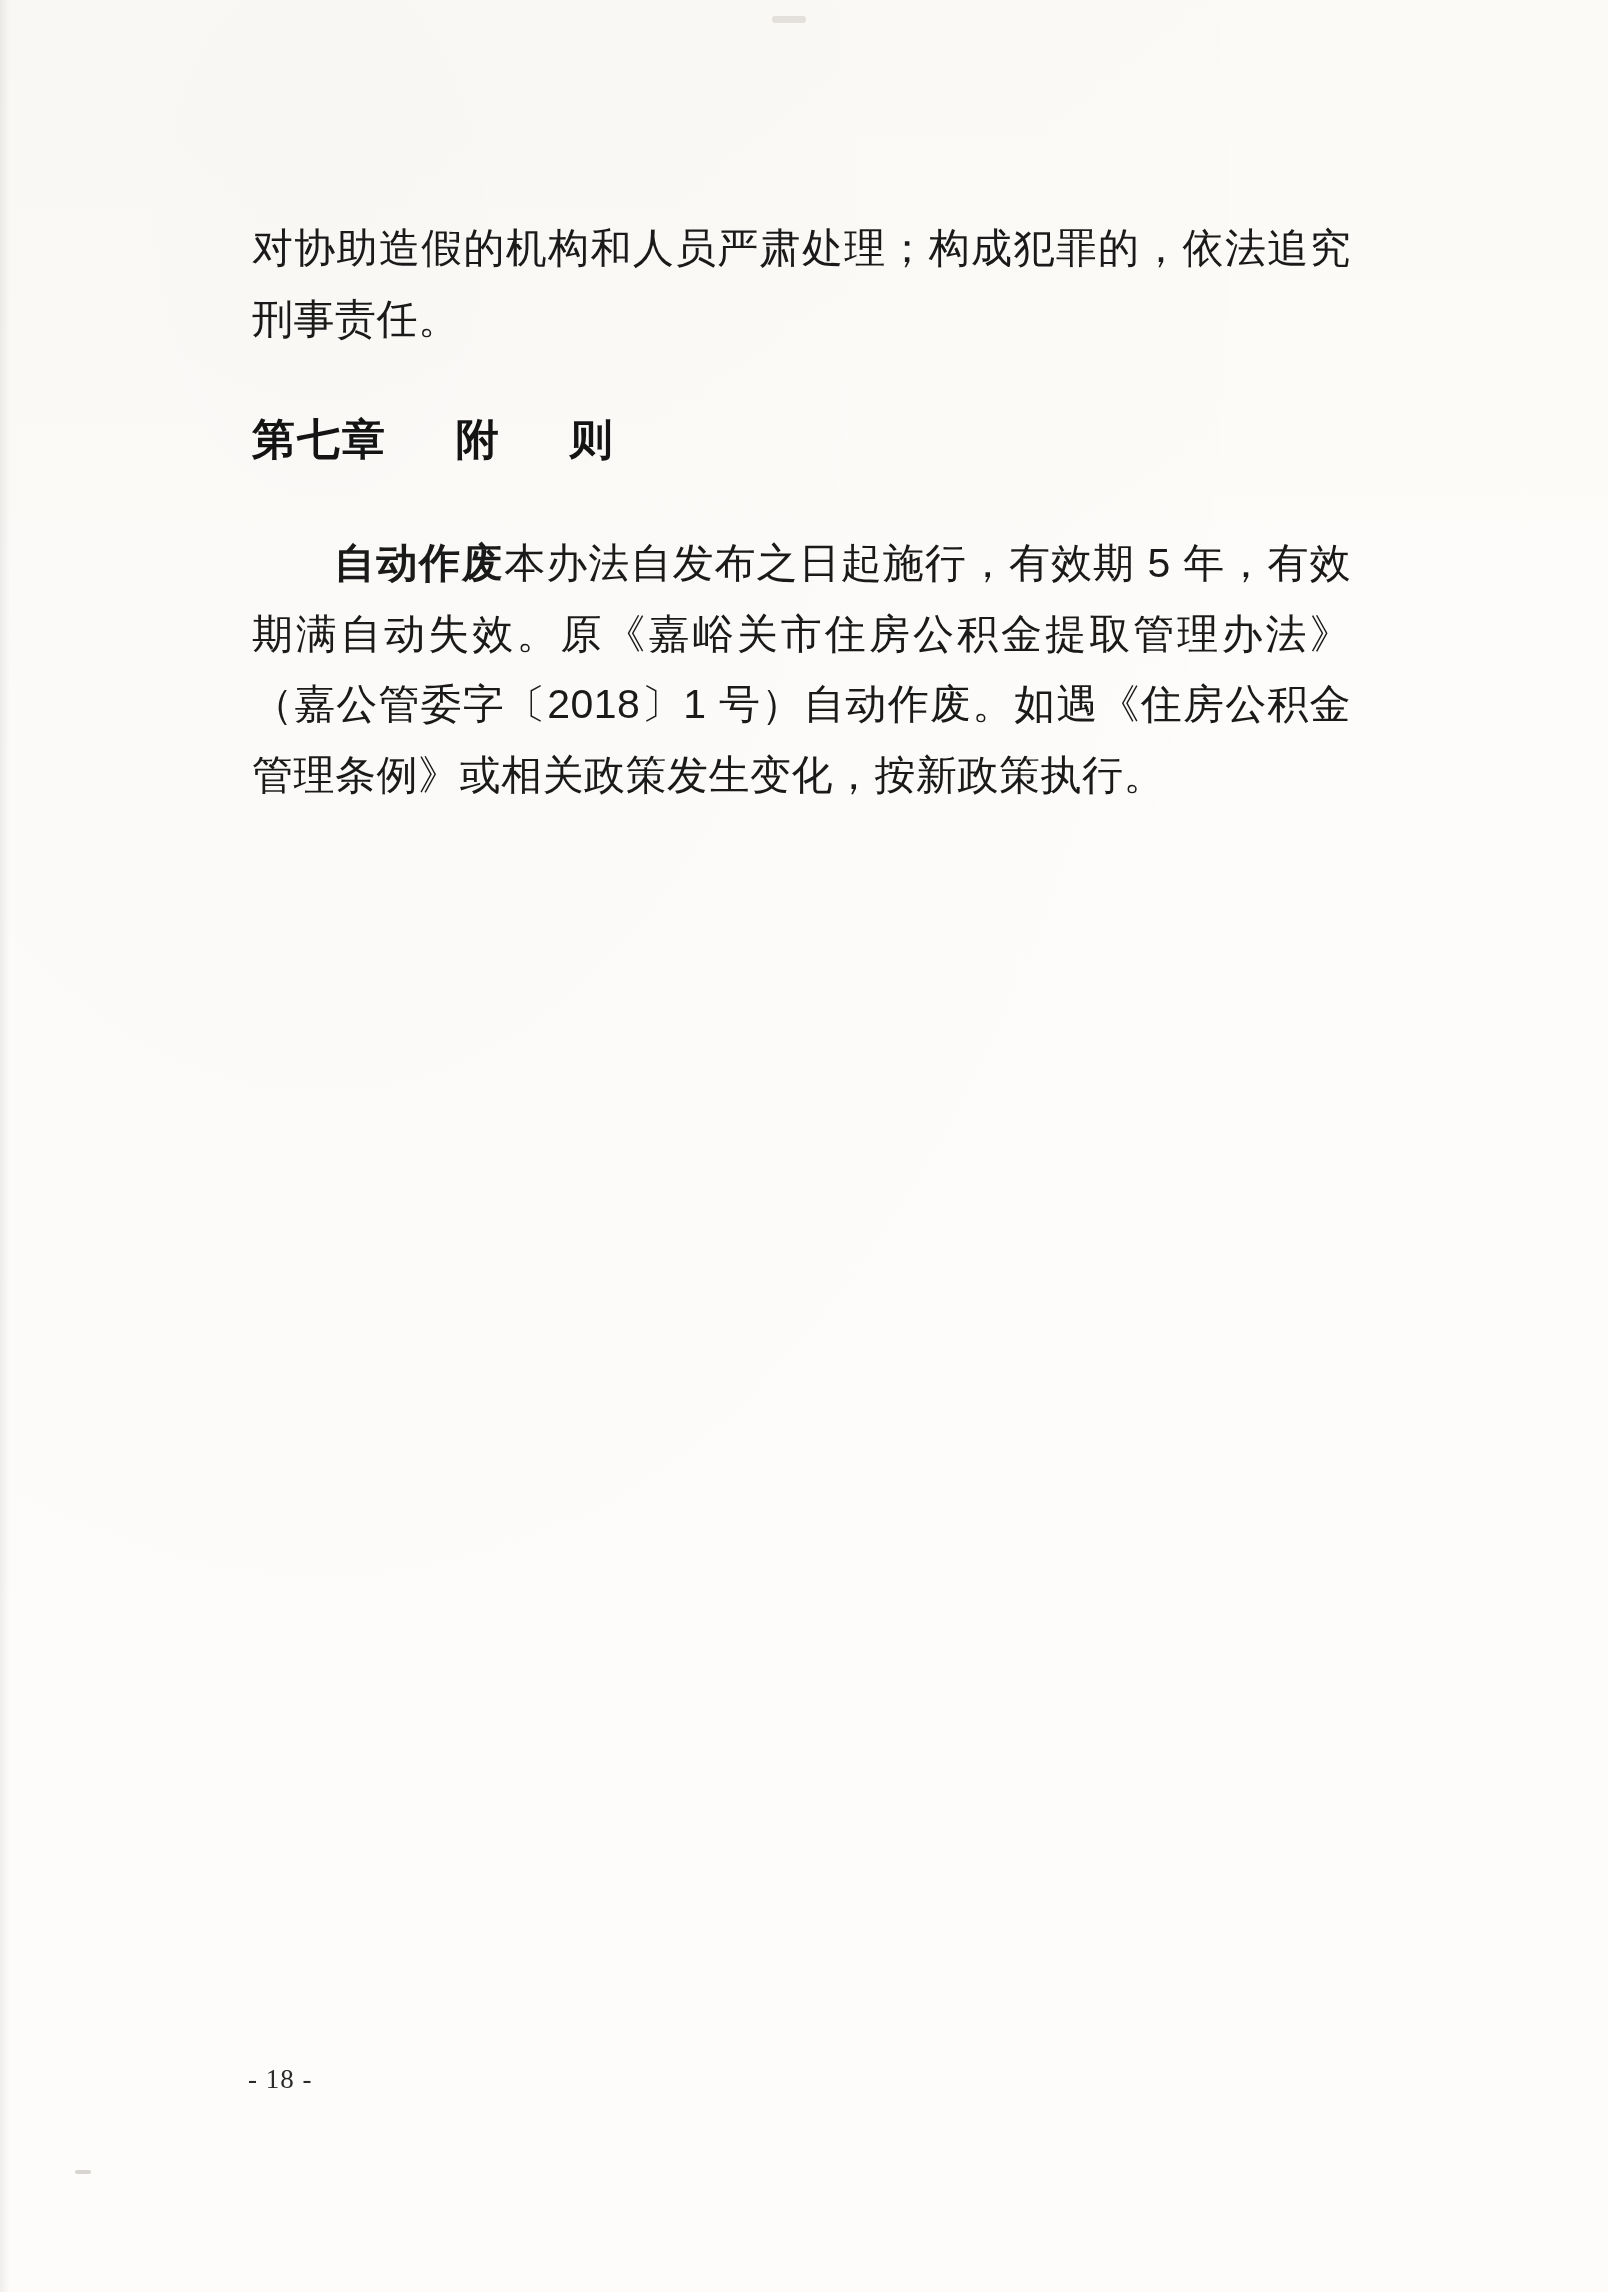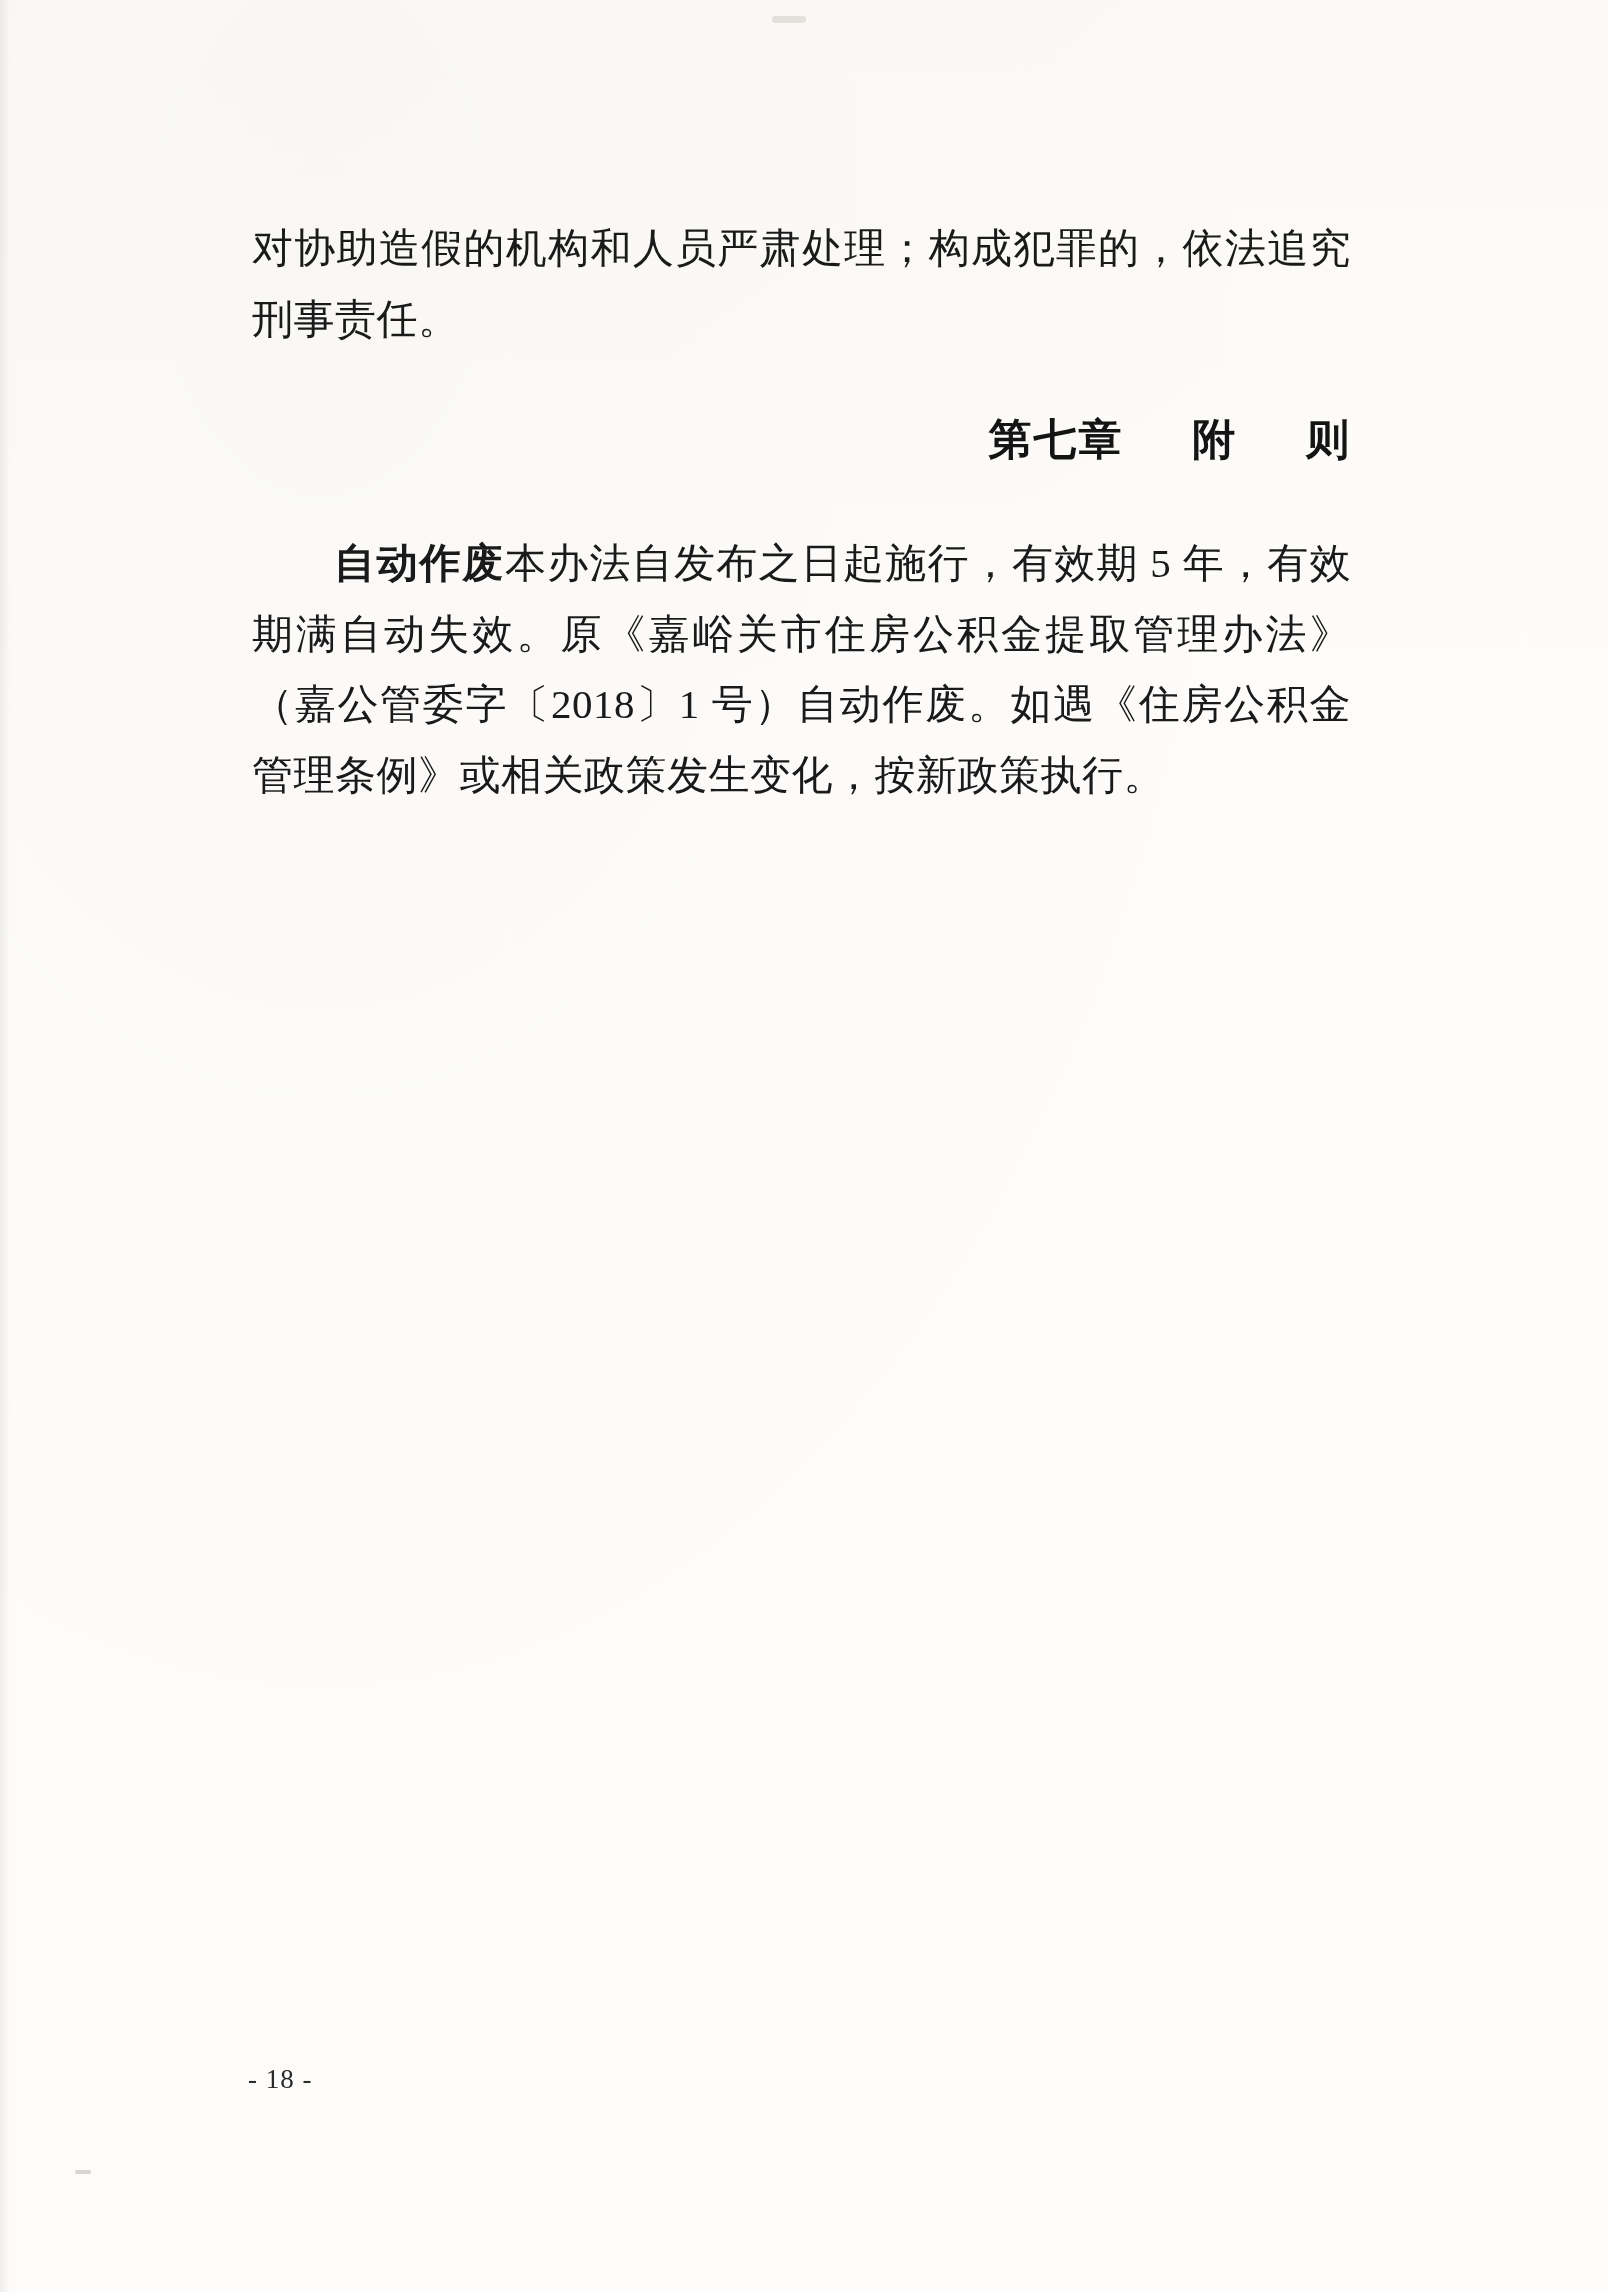--- a/index.html
+++ b/index.html
@@ -35,27 +35,27 @@
     width: 1099px;
   }
   .para {
     font-size: 41px;
     line-height: 1.72;
     color: #1a1a1a;
     text-align: justify;
     text-justify: inter-ideograph;
     letter-spacing: 0.5px;
     margin: 0 0 10px 0;
-    font-family: Liberation Serif, serif;
+    font-family: Liberation Sans, sans-serif;
   }
   .indent {
     text-indent: 2em;
   }
   .chapter-title {
-    text-align: right;
+    text-align: left;
     font-size: 43px;
     font-weight: bold;
     color: #141414;
     letter-spacing: 2px;
     margin: 57px 0 59px 0;
     font-family: "Liberation Sans", "DejaVu Sans", sans-serif;
   }
   .chapter-title .gap {
     display: inline-block;
     width: 1.6em;

